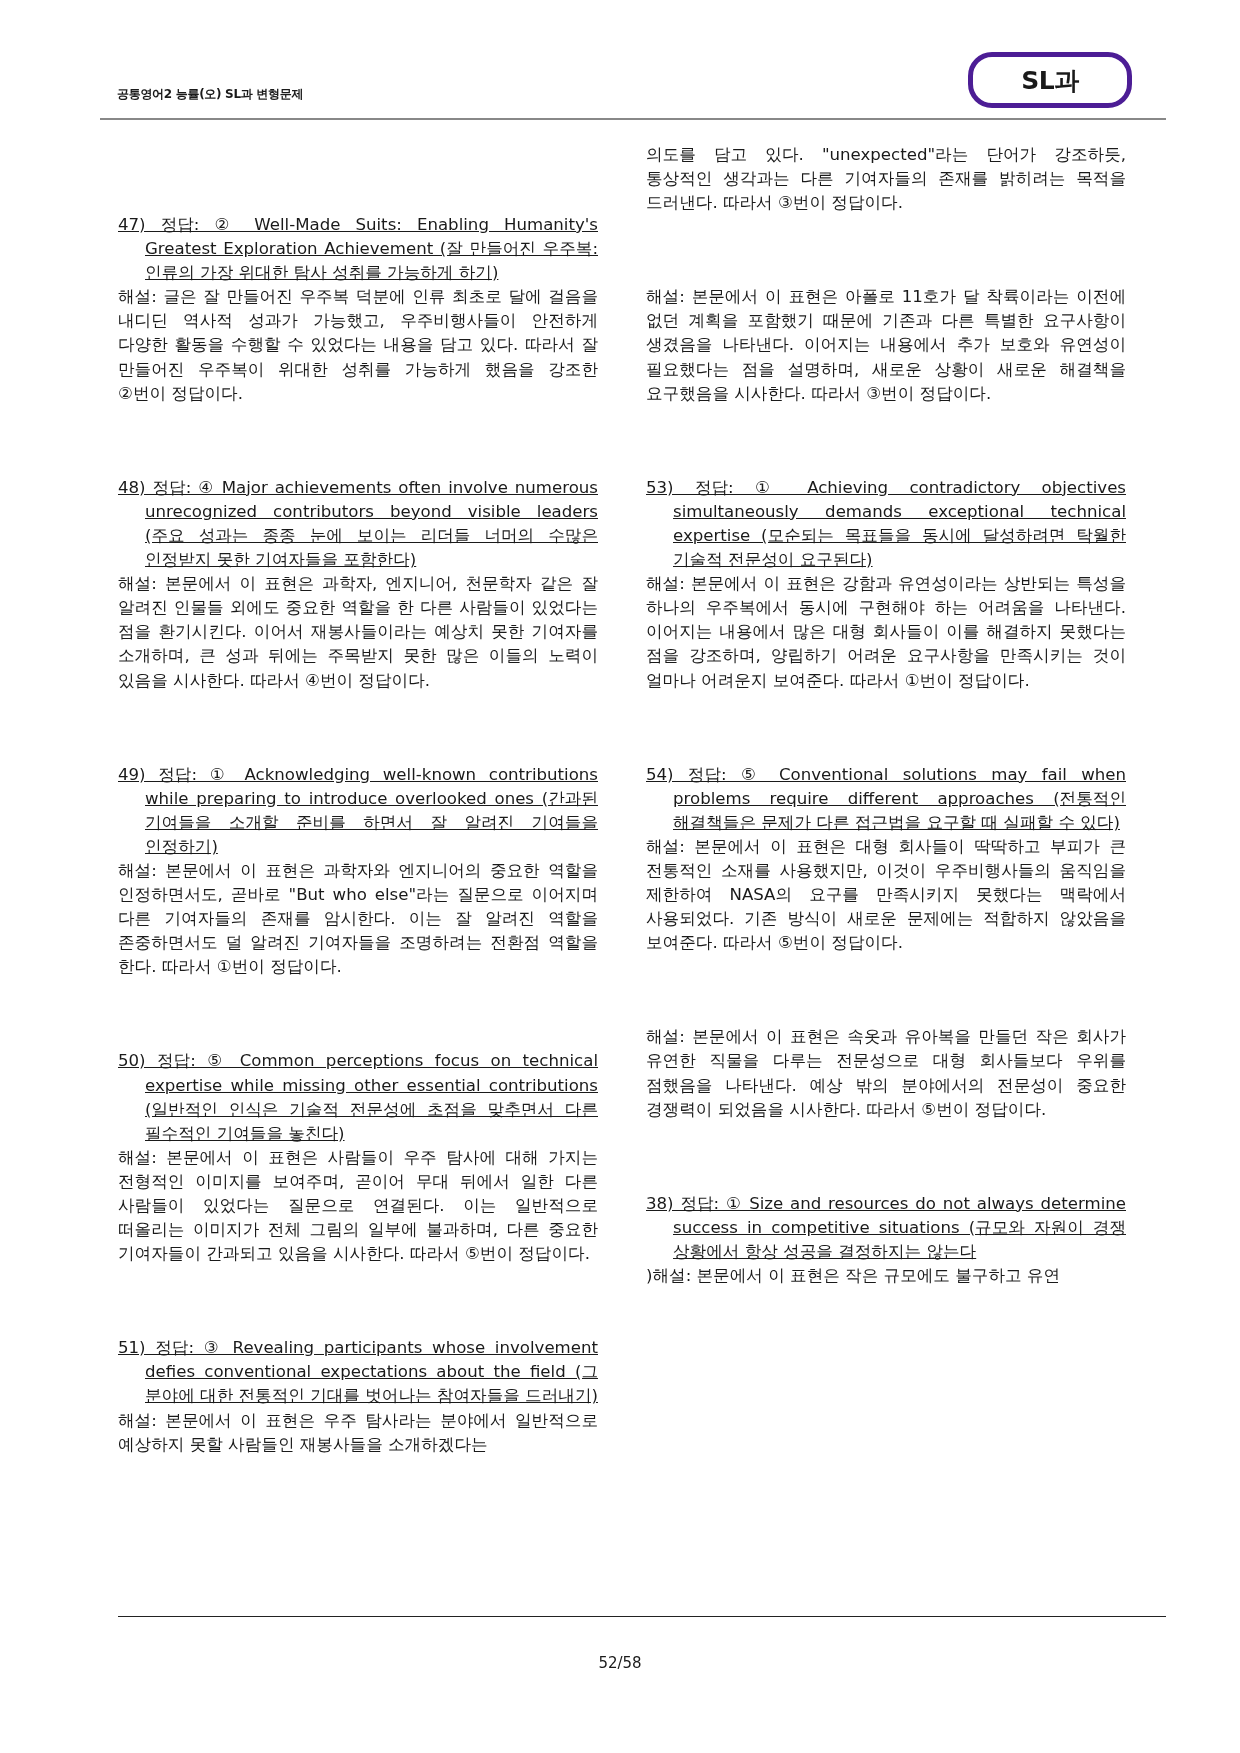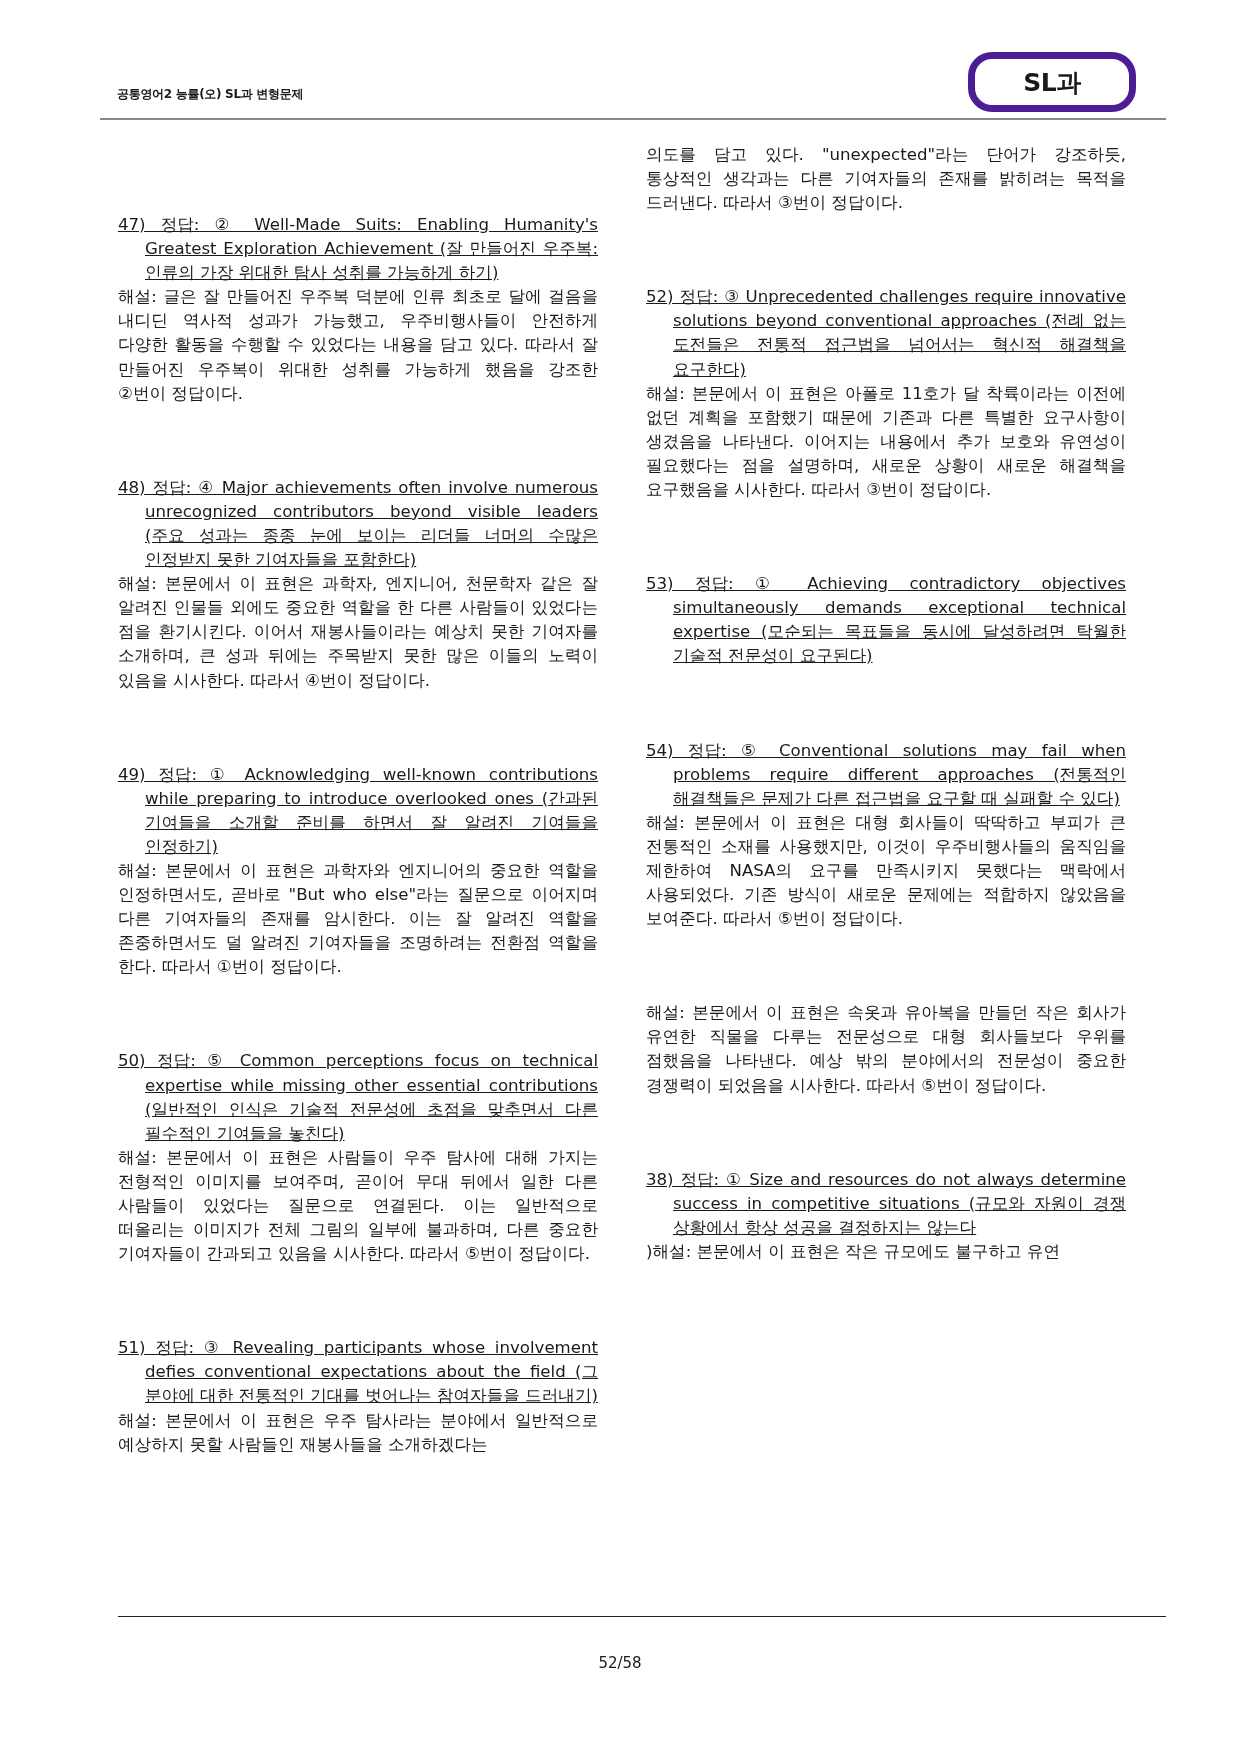--- a/index.html
+++ b/index.html
@@ -7,21 +7,21 @@
     width: 1240px; height: 1753px; position: relative; overflow: hidden;
     font-family: "DejaVu Sans", "Liberation Sans", sans-serif;
     color: #1a1a1a;
   }
   .header-title {
     position: absolute; left: 117px; top: 86px;
     font-size: 12px; font-weight: bold; letter-spacing: -0.3px;
   }
   .header-badge {
     position: absolute; left: 968px; top: 52px; width: 154px; height: 46px;
-    border: 7px solid #4c1d95; border-radius: 24px;
+    border: 5px solid #4c1d95; border-radius: 24px;
     display: flex; align-items: center; justify-content: center;
     font-size: 25px; font-weight: bold; letter-spacing: -0.5px;
   }
   .header-rule {
     position: absolute; left: 100px; top: 118px; width: 1066px; height: 0;
     border-top: 2px solid #888;
   }
   .col {
     position: absolute; top: 143px; width: 480px;
     font-size: 16.6px; line-height: 24.1px;
@@ -71,25 +71,25 @@
   <div style="height:70px"></div>
 
   <p class="block answer">51) 정답: ③ Revealing participants whose involvement defies conventional expectations about the field (그 분야에 대한 전통적인 기대를 벗어나는 참여자들을 드러내기)</p>
   <p class="block explain">해설: 본문에서 이 표현은 우주 탐사라는 분야에서 일반적으로 예상하지 못할 사람들인 재봉사들을 소개하겠다는</p>
 </div>
 
 <div class="col right">
   <p class="block explain">의도를 담고 있다. "unexpected"라는 단어가 강조하듯, 통상적인 생각과는 다른 기여자들의 존재를 밝히려는 목적을 드러낸다. 따라서 ③번이 정답이다.</p>
   <div style="height:70px"></div>
 
-  <p class="block answer">52) 정답: ③ Unprecedented challenges require innovative solutions beyond conventional approaches (전례 없는 도전들은 전통적 접근법을 넘어서는 혁신적 해결책을 요구한다)</p>
   <p class="block explain">해설: 본문에서 이 표현은 아폴로 11호가 달 착륙이라는 이전에 없던 계획을 포함했기 때문에 기존과 다른 특별한 요구사항이 생겼음을 나타낸다. 이어지는 내용에서 추가 보호와 유연성이 필요했다는 점을 설명하며, 새로운 상황이 새로운 해결책을 요구했음을 시사한다. 따라서 ③번이 정답이다.</p>
   <div style="height:70px"></div>
 
   <p class="block answer">53) 정답: ① Achieving contradictory objectives simultaneously demands exceptional technical expertise (모순되는 목표들을 동시에 달성하려면 탁월한 기술적 전문성이 요구된다)</p>
+  <p class="block explain">해설: 본문에서 이 표현은 강함과 유연성이라는 상반되는 특성을 하나의 우주복에서 동시에 구현해야 하는 어려움을 나타낸다. 이어지는 내용에서 많은 대형 회사들이 이를 해결하지 못했다는 점을 강조하며, 양립하기 어려운 요구사항을 만족시키는 것이 얼마나 어려운지 보여준다. 따라서 ①번이 정답이다.</p>
   <div style="height:70px"></div>
 
   <p class="block answer">54) 정답: ⑤ Conventional solutions may fail when problems require different approaches (전통적인 해결책들은 문제가 다른 접근법을 요구할 때 실패할 수 있다)</p>
   <p class="block explain">해설: 본문에서 이 표현은 대형 회사들이 딱딱하고 부피가 큰 전통적인 소재를 사용했지만, 이것이 우주비행사들의 움직임을 제한하여 NASA의 요구를 만족시키지 못했다는 맥락에서 사용되었다. 기존 방식이 새로운 문제에는 적합하지 않았음을 보여준다. 따라서 ⑤번이 정답이다.</p>
   <div style="height:70px"></div>
 
   <p class="block explain">해설: 본문에서 이 표현은 속옷과 유아복을 만들던 작은 회사가 유연한 직물을 다루는 전문성으로 대형 회사들보다 우위를 점했음을 나타낸다. 예상 밖의 분야에서의 전문성이 중요한 경쟁력이 되었음을 시사한다. 따라서 ⑤번이 정답이다.</p>
   <div style="height:70px"></div>
 
   <p class="block answer">38) 정답: ① Size and resources do not always determine success in competitive situations (규모와 자원이 경쟁 상황에서 항상 성공을 결정하지는 않는다</p>

